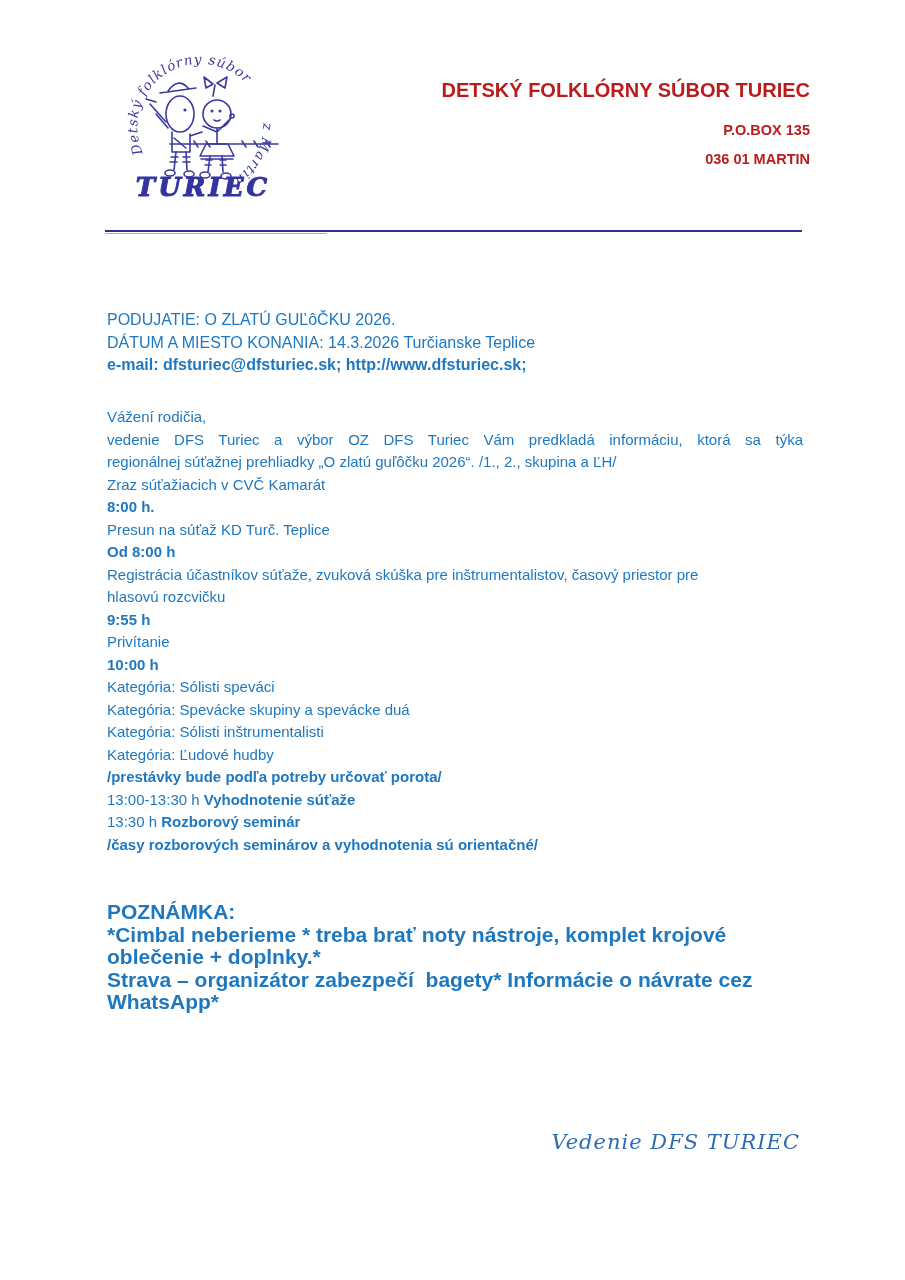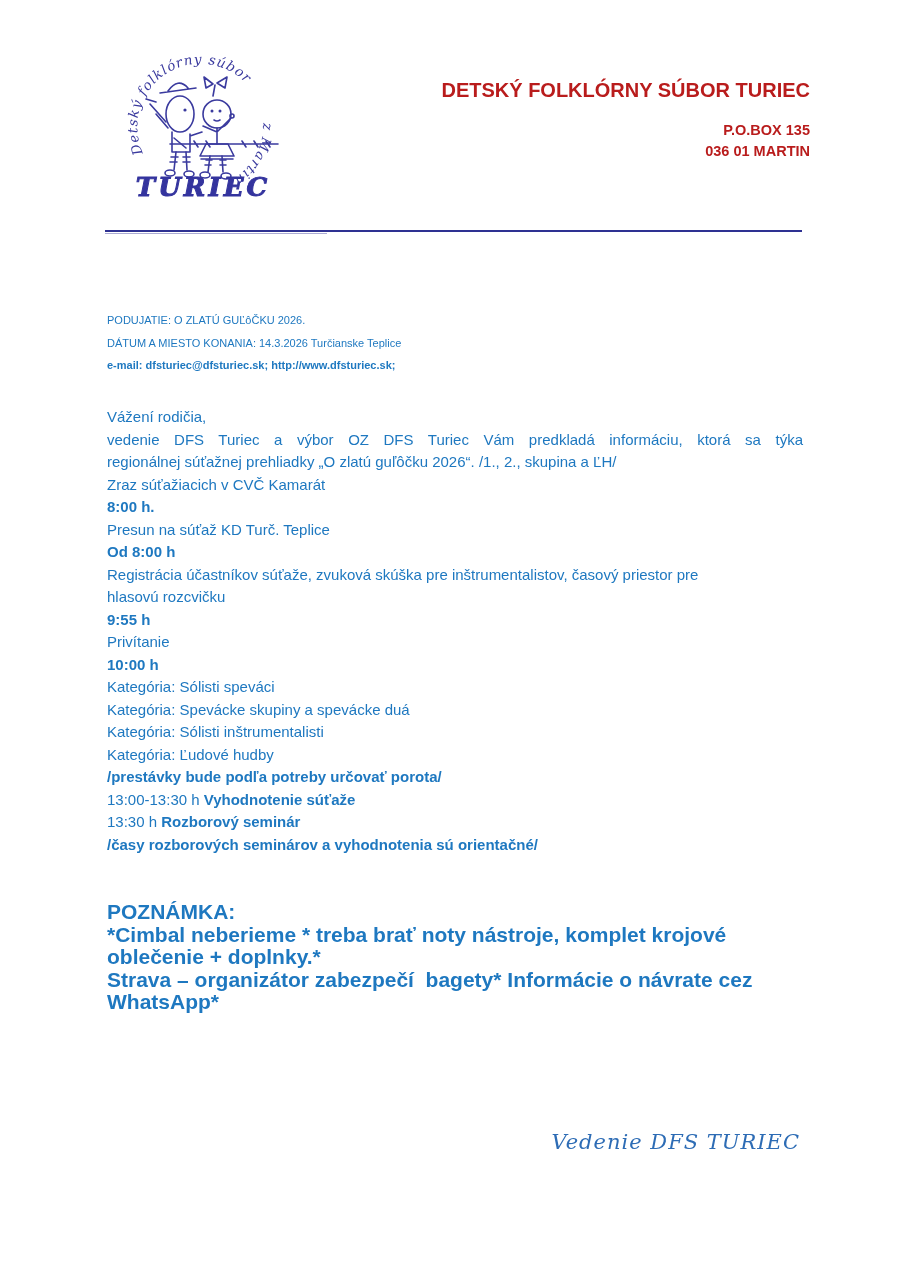--- a/index.html
+++ b/index.html
@@ -9,28 +9,28 @@
   }
   
   .logo{position:absolute;left:110px;top:52px;width:178px;height:158px;}
   .logo svg{display:block;}
   .logo .arc{font-family:"DejaVu Serif",serif;font-style:italic;font-size:13.5px;fill:#3A3A9E;letter-spacing:1px;}
   .logo .wordmark{font-family:"DejaVu Serif",serif;font-style:italic;font-weight:bold;font-size:26px;fill:#34349E;letter-spacing:3px;stroke:#34349E;stroke-width:1;}
   
   .org-header{position:absolute;left:330px;top:80px;width:480px;text-align:right;color:#b91c1c;font-weight:bold;}
   .org-title{font-size:20px;line-height:20px;}
   .org-pobox{font-size:14.5px;line-height:15px;margin-top:23px;}
-  .org-city{font-size:14.5px;line-height:15px;margin-top:6px;}
+  .org-city{font-size:14.5px;line-height:15px;margin-top:14px;}
   .divider{position:absolute;left:105px;top:230px;width:697px;height:2px;background:#2E3192;}
   .divider-sub{position:absolute;left:105px;top:233px;width:222px;height:1px;background:#ABABD4;}
   
   .doc-heading{position:absolute;left:106px;top:256px;font-size:23px;font-weight:bold;color:#0D6EBE;white-space:nowrap;}
   .pointer{font-family:"DejaVu Sans",sans-serif;font-weight:normal;font-size:25px;}
   
-  .intro{position:absolute;left:107px;top:309px;width:696px;font-size:11px;line-height:22.5px;}
+  .intro{position:absolute;left:107px;top:309px;width:696px;font-size:16px;line-height:22.5px;}
   .letter{position:absolute;left:107px;top:406px;width:696px;font-size:15px;line-height:22.5px;}
   .notes{position:absolute;left:107px;top:901px;width:696px;font-size:21px;line-height:22.5px;font-weight:bold;}
   .line{min-height:22.5px;}
   .b{font-weight:bold;}
   .jf{text-align:justify;text-align-last:justify;}
   
   .signature{position:absolute;right:105px;top:1130px;font-family:"DejaVu Serif",serif;font-style:italic;font-size:21px;color:#2D6CB5;letter-spacing:1px;white-space:nowrap;}
 </style>
 </head>
 <body>

